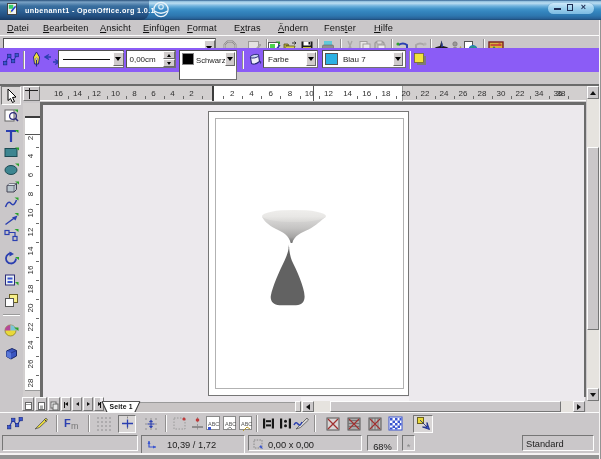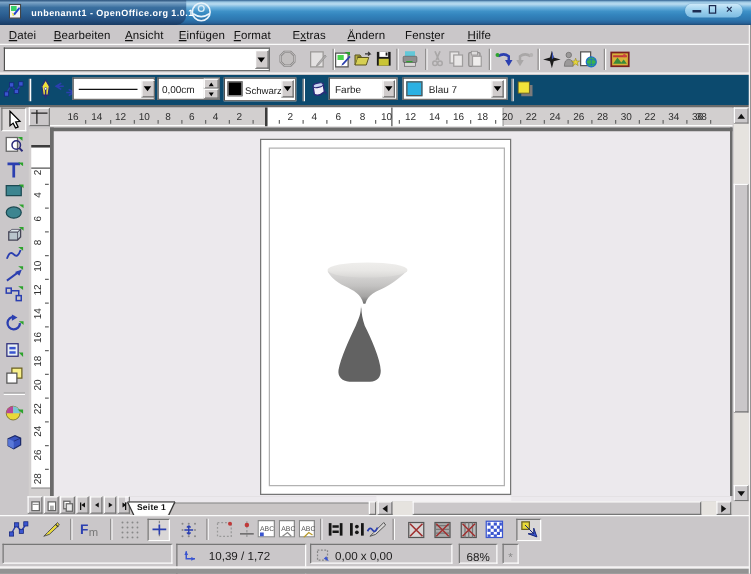--- a/index.html
+++ b/index.html
@@ -133,21 +133,21 @@
       </svg>
  <div class="vsep ab" style="left:483px;top:2px;height:17px"></div>
  <svg class="ab" style="left:488px;top:3px" width="16" height="15">
         <rect x="1" y="2" width="14" height="11" fill="#d8b13a" stroke="#7a2020" stroke-width="1.4"></rect>
         <path d="M2.5 11 L6 6 L9 10 L11 7.5 L13.5 11 Z" fill="#3a8a3a"></path>
         <path d="M2.5 5 L13.5 5" stroke="#c03a3a" stroke-width="1.6"></path>
         <circle cx="11.5" cy="4.5" r="1.3" fill="#d04040"></circle>
       </svg>
 </div>
 
-<div id="tb2" class="ab" style="left:0;top:60px;width:601px;height:24px;background:#0c4a6e">
+<div id="tb2" class="ab" style="left:0;top:48px;width:601px;height:24px;background:#8b5cf6">
  <svg class="ab" style="left:3px;top:4px" width="16" height="15">
         <path d="M2 11 L6 4 L10 9 L14 3" stroke="#2b3fb0" stroke-width="1.2" fill="none"></path>
         <rect x="0.5" y="9.5" width="3.4" height="3.4" fill="#3a55d0" stroke="#14247a" stroke-width="0.6"></rect>
         <rect x="4.6" y="2.2" width="3.4" height="3.4" fill="#3a55d0" stroke="#14247a" stroke-width="0.6"></rect>
         <rect x="8.4" y="7.4" width="3.4" height="3.4" fill="#3a55d0" stroke="#14247a" stroke-width="0.6"></rect>
         <rect x="12" y="1.4" width="3.4" height="3.4" fill="#3a55d0" stroke="#14247a" stroke-width="0.6"></rect>
       </svg>
  <div class="vsep ab" style="left:23px;top:3px;height:18px"></div>
  <svg class="ab" style="left:30px;top:3px" width="13" height="17">
         <path d="M6.5 1 L9.5 6 L8.5 13 L4.5 13 L3.5 6 Z" fill="#f0e13a" stroke="#2a2a7a" stroke-width="1"></path>
@@ -168,21 +168,21 @@
         <span class="ct ab" style="left:2.5px;top:4px">0,00cm</span>
       </div>
  <div class="ab" style="left:163px;top:3px;width:12px;height:16px">
   <div class="dd" style="width:12px;height:8px">
           <span class="arr" style="border-top:none;border-bottom:3px solid #000;border-left-width:2.5px;border-right-width:2.5px"></span>
         </div>
   <div class="dd" style="width:12px;height:8px">
           <span class="arr" style="border-top-width:3px;border-left-width:2.5px;border-right-width:2.5px"></span>
         </div>
  </div>
- <div class="combo ab" style="left:179px;top:2px;width:58px;height:19px">
+ <div class="combo ab" style="left:179px;top:2px;width:58px;height:30px">
         <div class="ab" style="left:2px;top:2px;width:12px;height:12px;background:#000;border:1px solid #888"></div>
         <span class="ct ab" style="left:16px;top:4.5px;font-size:7.7px">Schwarz</span>
       </div>
  <div class="dd ab" style="left:225px;top:4px;width:10px;height:14px">
         <span class="arr" style="margin-top:4px"></span>
       </div>
  <div class="vsep ab" style="left:242px;top:3px;height:18px"></div>
  <svg class="ab" style="left:247px;top:4px" width="15" height="15">
         <path d="M3.5 5.5 L11.5 3 L12.5 9.5 Q8 13.5 4.5 11.5 Z" fill="#f0eef8" stroke="#2a2a7a" stroke-width="1.1"></path>
         <ellipse cx="7.5" cy="4.2" rx="4.1" ry="1.7" fill="#c8d4f0" stroke="#2a2a7a" stroke-width="0.9" transform="rotate(-12 7.5 4.2)"></ellipse>
@@ -605,19 +605,22 @@
  </div>
  <div class="ab sk" style="left:248px;top:2px;width:114px;height:16px">
   <svg class="ab" style="left:4px;top:2.5px" width="12" height="11">
           <rect x="1" y="1" width="8" height="8" fill="none" stroke="#888" stroke-dasharray="1.5,1.2"></rect>
           <path d="M10 10 L6 8 L8 6 Z" fill="#3a55d0"></path>
         </svg>
   <span class="st ab" style="left:19px;top:3.5px">0,00 x 0,00</span>
  </div>
  <div class="ab sk" style="left:367px;top:2px;width:31px;height:16px;text-align:center"><span class="st" style="display:inline-block;margin-top:3px">68%</span></div>
  <div class="ab sk" style="left:402px;top:2px;width:13px;height:16px;text-align:center"><span class="st" style="display:inline-block;margin-top:4px;color:#888">*</span></div>
+ <div class="ab sk" style="left:522px;top:2px;width:72px;height:16px">
+        <span class="st ab" style="left:3px;top:3px">Standard</span>
+      </div>
 </div>
 
 <div class="ab" style="left:0;top:453px;width:601px;height:2px;background:#f5f3f3"></div>
 <div class="ab" style="left:0;top:455px;width:601px;height:4px;background:#939393"></div>
 <div class="ab" style="left:598.5px;top:20px;width:1.5px;height:439px;background:#f5f3f3"></div>
 <div class="ab" style="left:600px;top:20px;width:1px;height:439px;background:#939393"></div>
 </div>
 
 </body></html>

